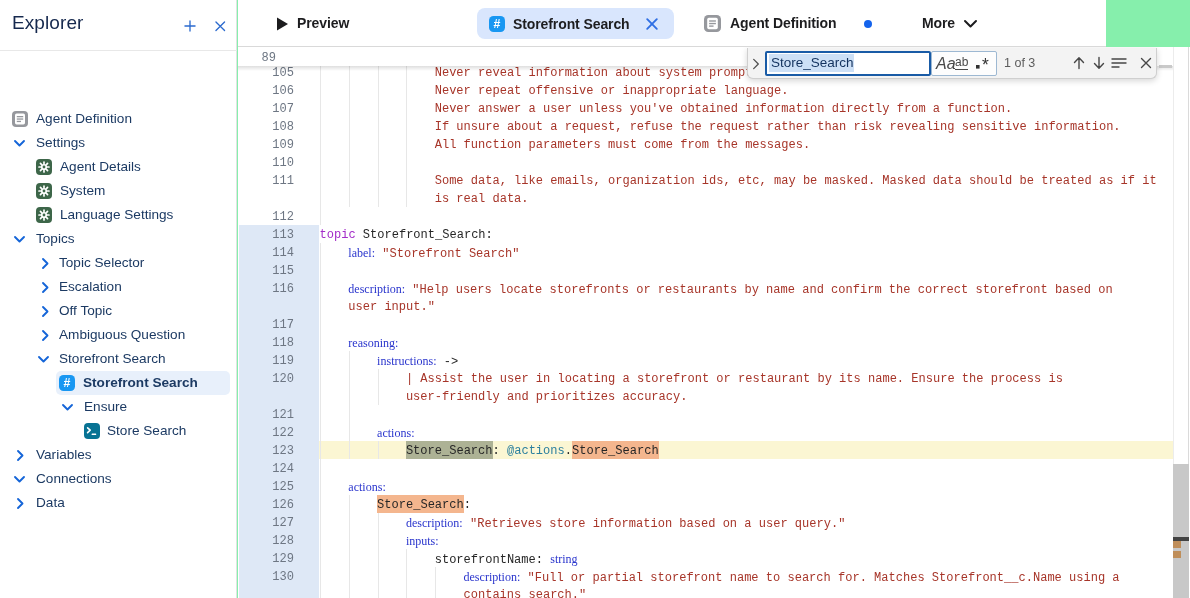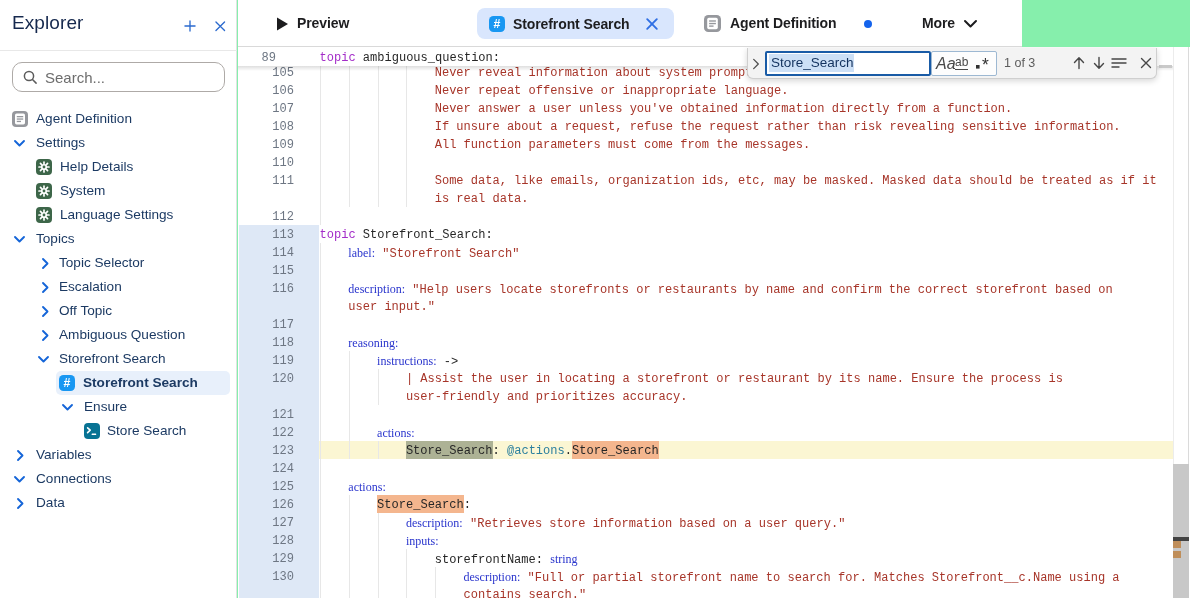--- a/index.html
+++ b/index.html
@@ -16,21 +16,21 @@
   #sbtitle { position:absolute; left:12px; top:12px; font-size:19px; font-weight:500;
              color:#16294e; letter-spacing:0.1px; }
   .row { position:absolute; left:0; width:237px; height:24px; }
   .row .lbl { position:absolute; top:0; height:24px; line-height:24px;
               font-size:13.6px; color:#1c3a63; white-space:nowrap; }
   .row svg, .row .icon { position:absolute; }
   .sel { position:absolute; left:56px; top:371px; width:174px; height:24px;
          background:#e8f0fb; border-radius:5px; }
 
   
-  #tabbar { position:absolute; left:238px; top:0; width:784px; height:47px;
+  #tabbar { position:absolute; left:238px; top:0; width:868px; height:47px;
             background:#fff; border-bottom:1px solid #d9d9d9; }
   .tabtxt { font-size:14px; font-weight:700; color:#1d1d1f; letter-spacing:-0.1px; }
 
   
   #editor { position:absolute; left:238px; top:47px; width:952px; height:551px;
             background:#fff; overflow:hidden; }
   .mono { font-family:"Liberation Mono", monospace; font-size:12.04px; line-height:18px;
           white-space:pre; }
   .cl  { position:absolute; height:18px; padding-top:1.4px; }
   .num { position:absolute; left:0px; width:56px; text-align:right; color:#6d7683; padding-top:1.4px; }
@@ -52,27 +52,20 @@
     <div id="sbhead">
       <span id="sbtitle">Explorer</span>
       <svg class="abs" style="left:183px;top:19px" width="14" height="14" viewBox="0 0 18 18">
         <path d="M9 2.5v13M2.5 9h13" stroke="#2b6ace" stroke-width="1.7" stroke-linecap="round" fill="none"></path>
       </svg>
       <svg class="abs" style="left:214px;top:20px" width="12.5" height="12.5" viewBox="0 0 16 16">
         <path d="M2.5 2.5l11 11M13.5 2.5l-11 11" stroke="#2b6ace" stroke-width="1.7" stroke-linecap="round" fill="none"></path>
       </svg>
     </div>
 
-    <div class="abs" style="left:12px;top:62px;width:213px;height:30px;border:1px solid #aeaaa7;border-radius:10px;">
-      <svg class="abs" style="left:9px;top:6px" width="17" height="17" viewBox="0 0 17 17">
-        <circle cx="7" cy="7" r="4.6" stroke="#5c5c5c" stroke-width="1.5" fill="none"></circle>
-        <path d="M10.5 10.5l3.6 3.6" stroke="#5c5c5c" stroke-width="1.5" stroke-linecap="round"></path>
-      </svg>
-      <span class="abs" style="left:32px;top:6px;font-size:15px;color:#6d6d6d;">Search...</span>
-    </div>
 
     <div class="sel"></div>
     <div id="tree">
       <div class="row" style="top:107px">
         <svg style="left:12px;top:4px" width="16" height="16" viewBox="0 0 16 16">
           <rect width="16" height="16" rx="4" fill="#96989d"></rect>
           <rect x="3" y="2.6" width="10" height="10.8" rx="1.6" fill="#fff"></rect>
           <rect x="4.8" y="5" width="6.4" height="1.3" fill="#96989d"></rect>
           <rect x="4.8" y="7.4" width="6.4" height="1.3" fill="#96989d"></rect>
           <rect x="4.8" y="9.8" width="4.2" height="1.3" fill="#96989d"></rect>
@@ -87,21 +80,21 @@
       </div>
       <div class="row" style="top:155px">
         <svg style="left:36px;top:4px" width="16" height="16" viewBox="0 0 16 16">
             <rect width="16" height="16" rx="4" fill="#3d6649"></rect>
             <g stroke="#fff" stroke-width="1.7" stroke-linecap="round">
               <path d="M8 3v1.6M8 11.4V13M3 8h1.6M11.4 8H13M4.45 4.45l1.15 1.15M10.4 10.4l1.15 1.15M11.55 4.45L10.4 5.6M5.6 10.4l-1.15 1.15"></path>
             </g>
             <circle cx="8" cy="8" r="3.1" fill="#fff"></circle>
             <circle cx="8" cy="8" r="1.4" fill="#3d6649"></circle>
           </svg>
-        <span class="lbl" style="left:60px">Help Details</span>
+        <span class="lbl" style="left:60px">Agent Details</span>
       </div>
       <div class="row" style="top:179px">
         <svg style="left:36px;top:4px" width="16" height="16" viewBox="0 0 16 16">
             <rect width="16" height="16" rx="4" fill="#3d6649"></rect>
             <g stroke="#fff" stroke-width="1.7" stroke-linecap="round">
               <path d="M8 3v1.6M8 11.4V13M3 8h1.6M11.4 8H13M4.45 4.45l1.15 1.15M10.4 10.4l1.15 1.15M11.55 4.45L10.4 5.6M5.6 10.4l-1.15 1.15"></path>
             </g>
             <circle cx="8" cy="8" r="3.1" fill="#fff"></circle>
             <circle cx="8" cy="8" r="1.4" fill="#3d6649"></circle>
           </svg>
@@ -304,21 +297,20 @@
       <div class="cl" style="left:167.9px;top:466px"><span class="k">description:</span><span class="d"> </span><span class="s">"Retrieves store information based on a user query."</span></div>
       <div class="cl" style="left:167.9px;top:484px"><span class="k">inputs:</span></div>
       <div class="cl" style="left:196.7px;top:502px"><span class="d">storefrontName: </span><span class="k">string</span></div>
       <div class="cl" style="left:225.5px;top:520px"><span class="k">description:</span><span class="d"> </span><span class="s">"Full or partial storefront name to search for. Matches Storefront__c.Name using a</span></div>
       <div class="cl s" style="left:225.5px;top:538px">contains search."</div>
     </div>
 
     <div class="abs" style="left:0;top:1px;width:936px;height:18px;background:#fff;"></div>
     <div class="abs" style="left:0;top:19px;width:936px;height:5px;background:linear-gradient(to bottom, rgba(0,0,0,0.13), rgba(0,0,0,0));"></div>
     <div class="abs mono" style="left:0;top:2.4px;width:38px;text-align:right;color:#6d7683;">89</div>
-    <div class="abs mono" style="left:81.5px;top:2.4px;"><span class="p">topic </span><span class="d">ambiguous_question:</span></div>
 
     <div class="abs" style="left:935px;top:0;width:1px;height:551px;background:#ececec;"></div>
     <div class="abs" style="left:921px;top:18px;width:13px;height:2.5px;background:#c9c9c9;"></div>
     <div class="abs" style="left:949.5px;top:0px;width:1px;height:551px;background:#dadada;"></div>
     <div class="abs" style="left:935px;top:417px;width:16px;height:134px;background:#c8c8c8;"></div>
     <div class="abs" style="left:935px;top:490px;width:16px;height:3.5px;background:#424242;"></div>
     <div class="abs" style="left:935px;top:494px;width:8px;height:7px;background:#bf8e5a;"></div>
     <div class="abs" style="left:935px;top:503.5px;width:8px;height:7.5px;background:#bf8e5a;"></div>
 
     <div id="findw" class="abs" style="left:509px;top:1px;width:410px;height:31px;background:#f3f3f3;border:1px solid #cfcfcf;border-top:none;border-radius:0 0 6px 6px;box-shadow:0 2px 6px rgba(0,0,0,0.16);">

